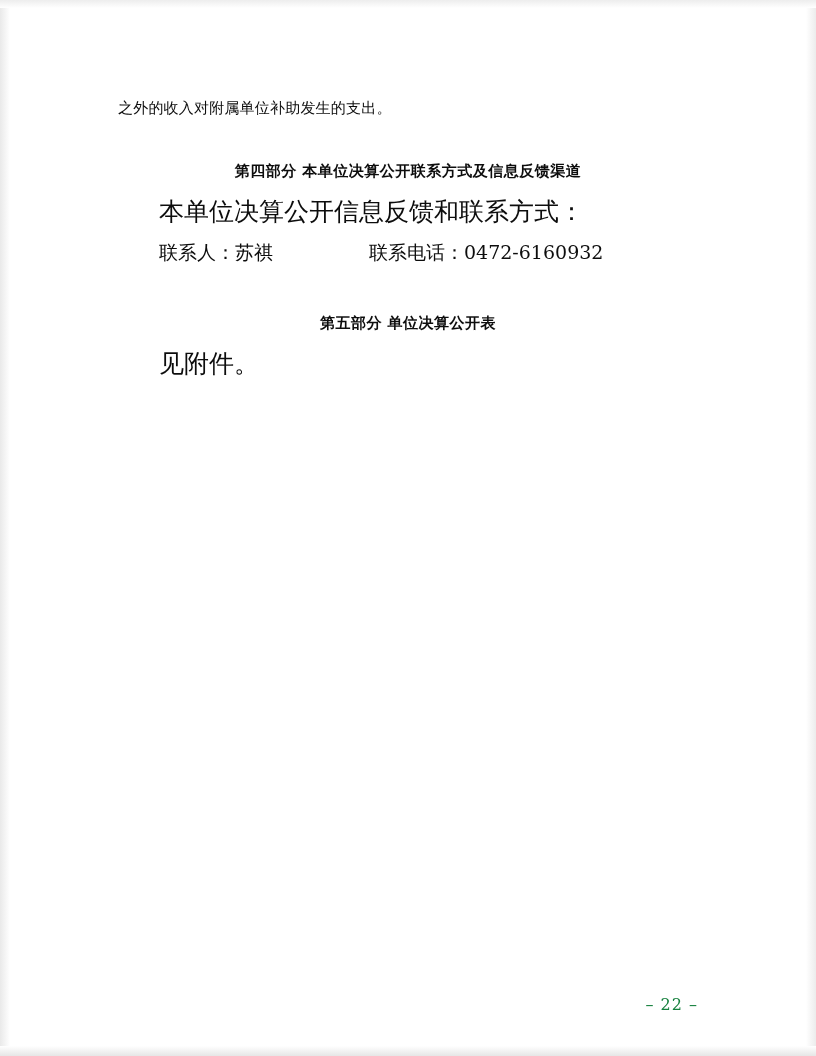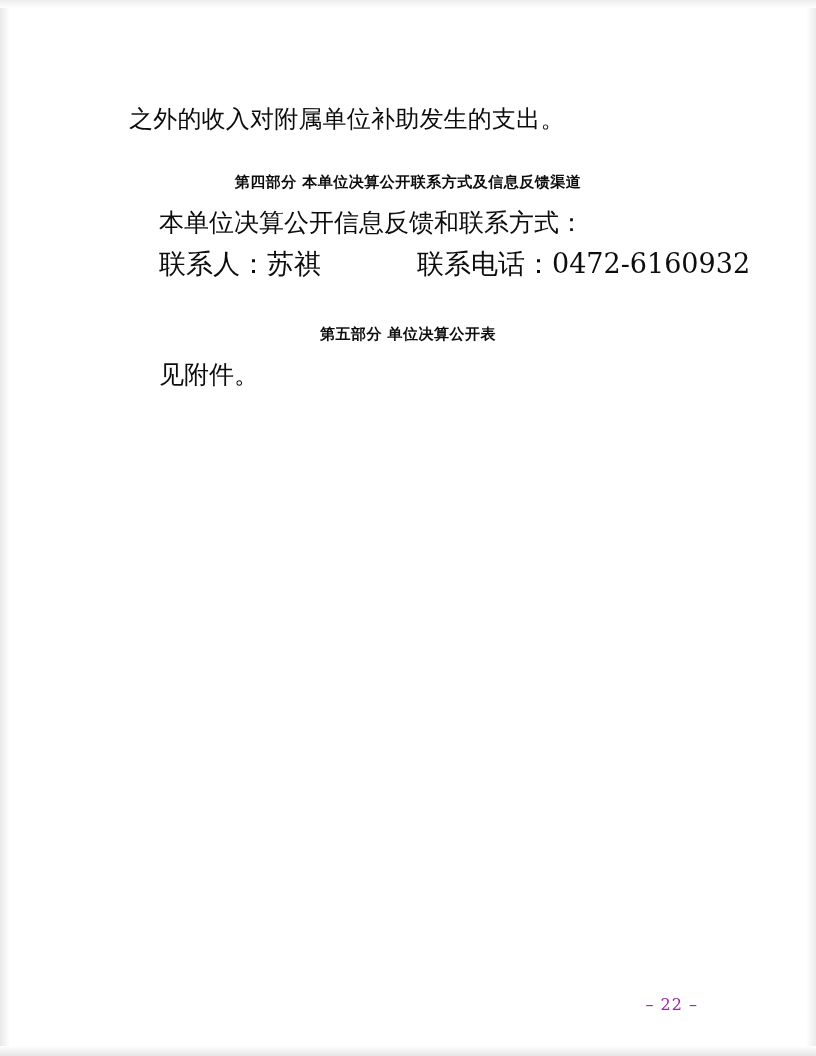--- a/index.html
+++ b/index.html
@@ -17,25 +17,25 @@
     color: #0d0d0d;
     overflow: hidden;
   }
   .content {
     position: absolute;
     left: 118px;
     top: 88px;
     width: 580px;
   }
   .para {
-    font-size: 24px;
+    font-size: 15px;
     line-height: 41px;
     text-align: justify;
     text-justify: inter-ideograph;
-    margin: 11px;
+    margin: 0;
     letter-spacing: 0.2px;
   }
   .para.indent {
     text-indent: 41px;
   }
   .lead {
     font-weight: bold;
   }
   .heading-center {
     font-size: 15px;
@@ -51,37 +51,37 @@
   .heading-sec5 {
     margin-top: 30px;
   }
   .line-normal {
     font-size: 25px;
     line-height: 41px;
     margin: 0;
     text-indent: 41px;
   }
   .contact-row {
-    font-size: 27px;
+    font-size: 19px;
     line-height: 41px;
     margin: 0;
     text-indent: 41px;
     white-space: pre;
   }
   .contact-gap {
     display: inline-block;
     width: 96px;
   }
   .page-number {
     position: absolute;
     right: 118px;
     bottom: 42px;
     font-size: 16px;
     font-family: "DejaVu Serif", "Liberation Serif", serif;
-    color: #a21caf;
+    color: #15803d;
     letter-spacing: 1px;
   }
   
   .scan-edge-left {
     position: absolute;
     left: 0; top: 0; bottom: 0; width: 10px;
     background: linear-gradient(to right, #e9e9e9, #ffffff);
   }
   .scan-edge-right {
     position: absolute;

